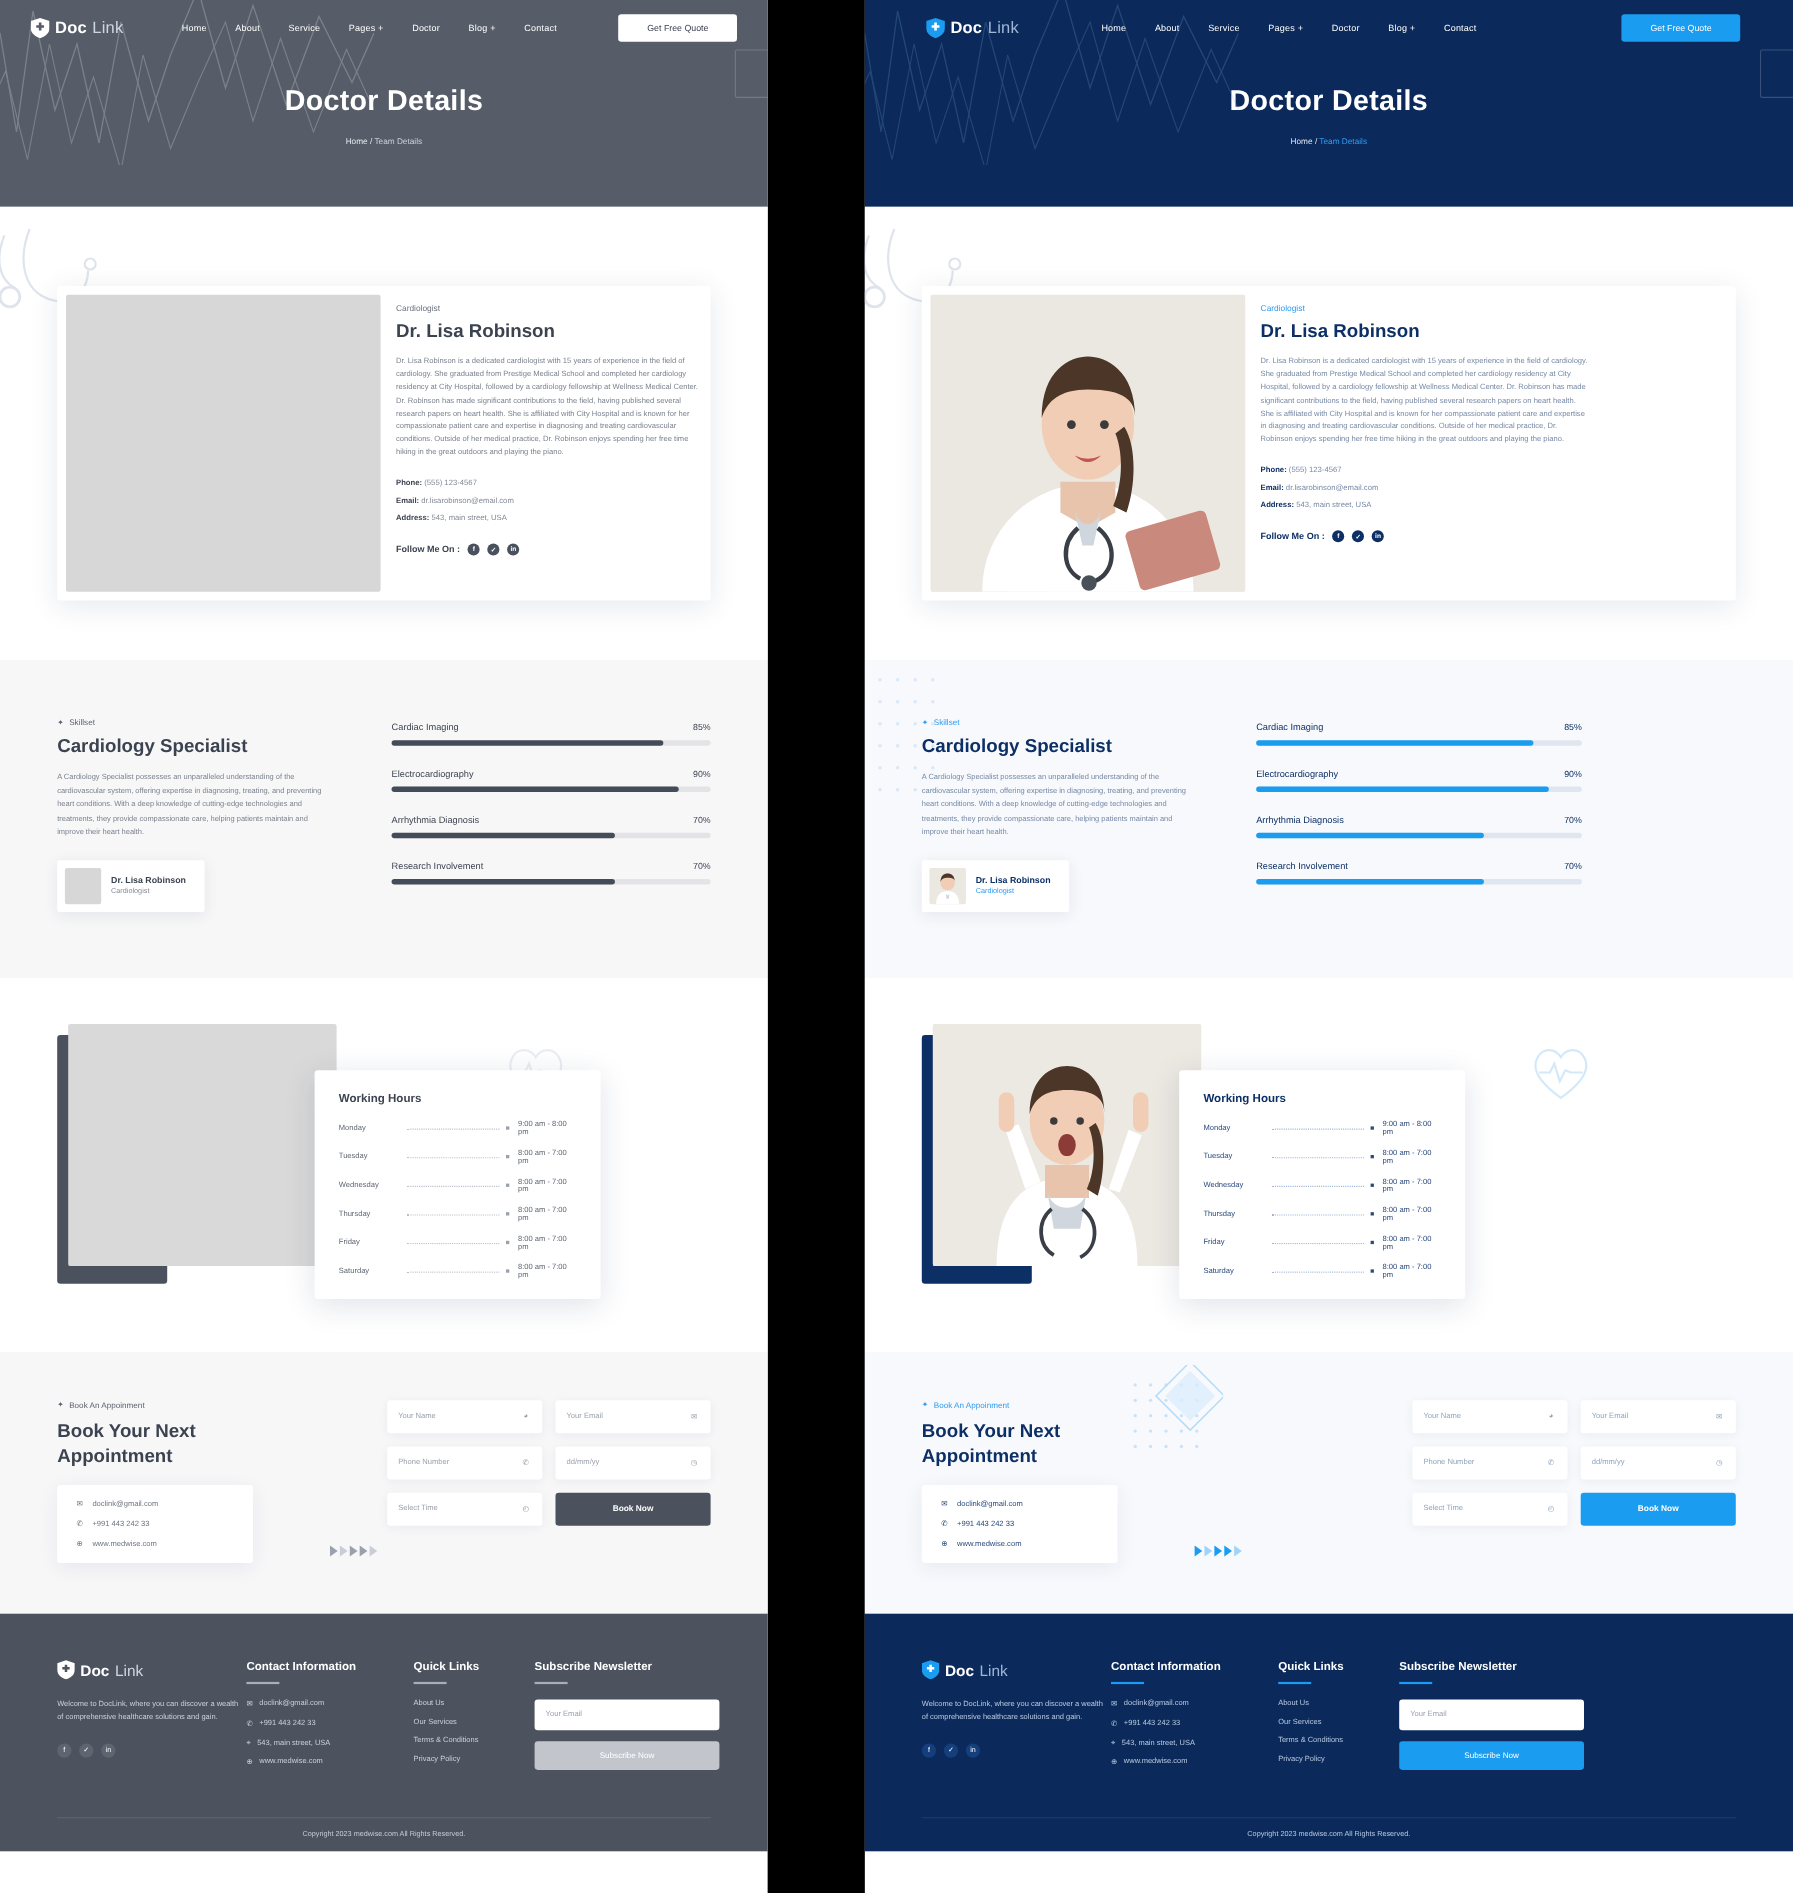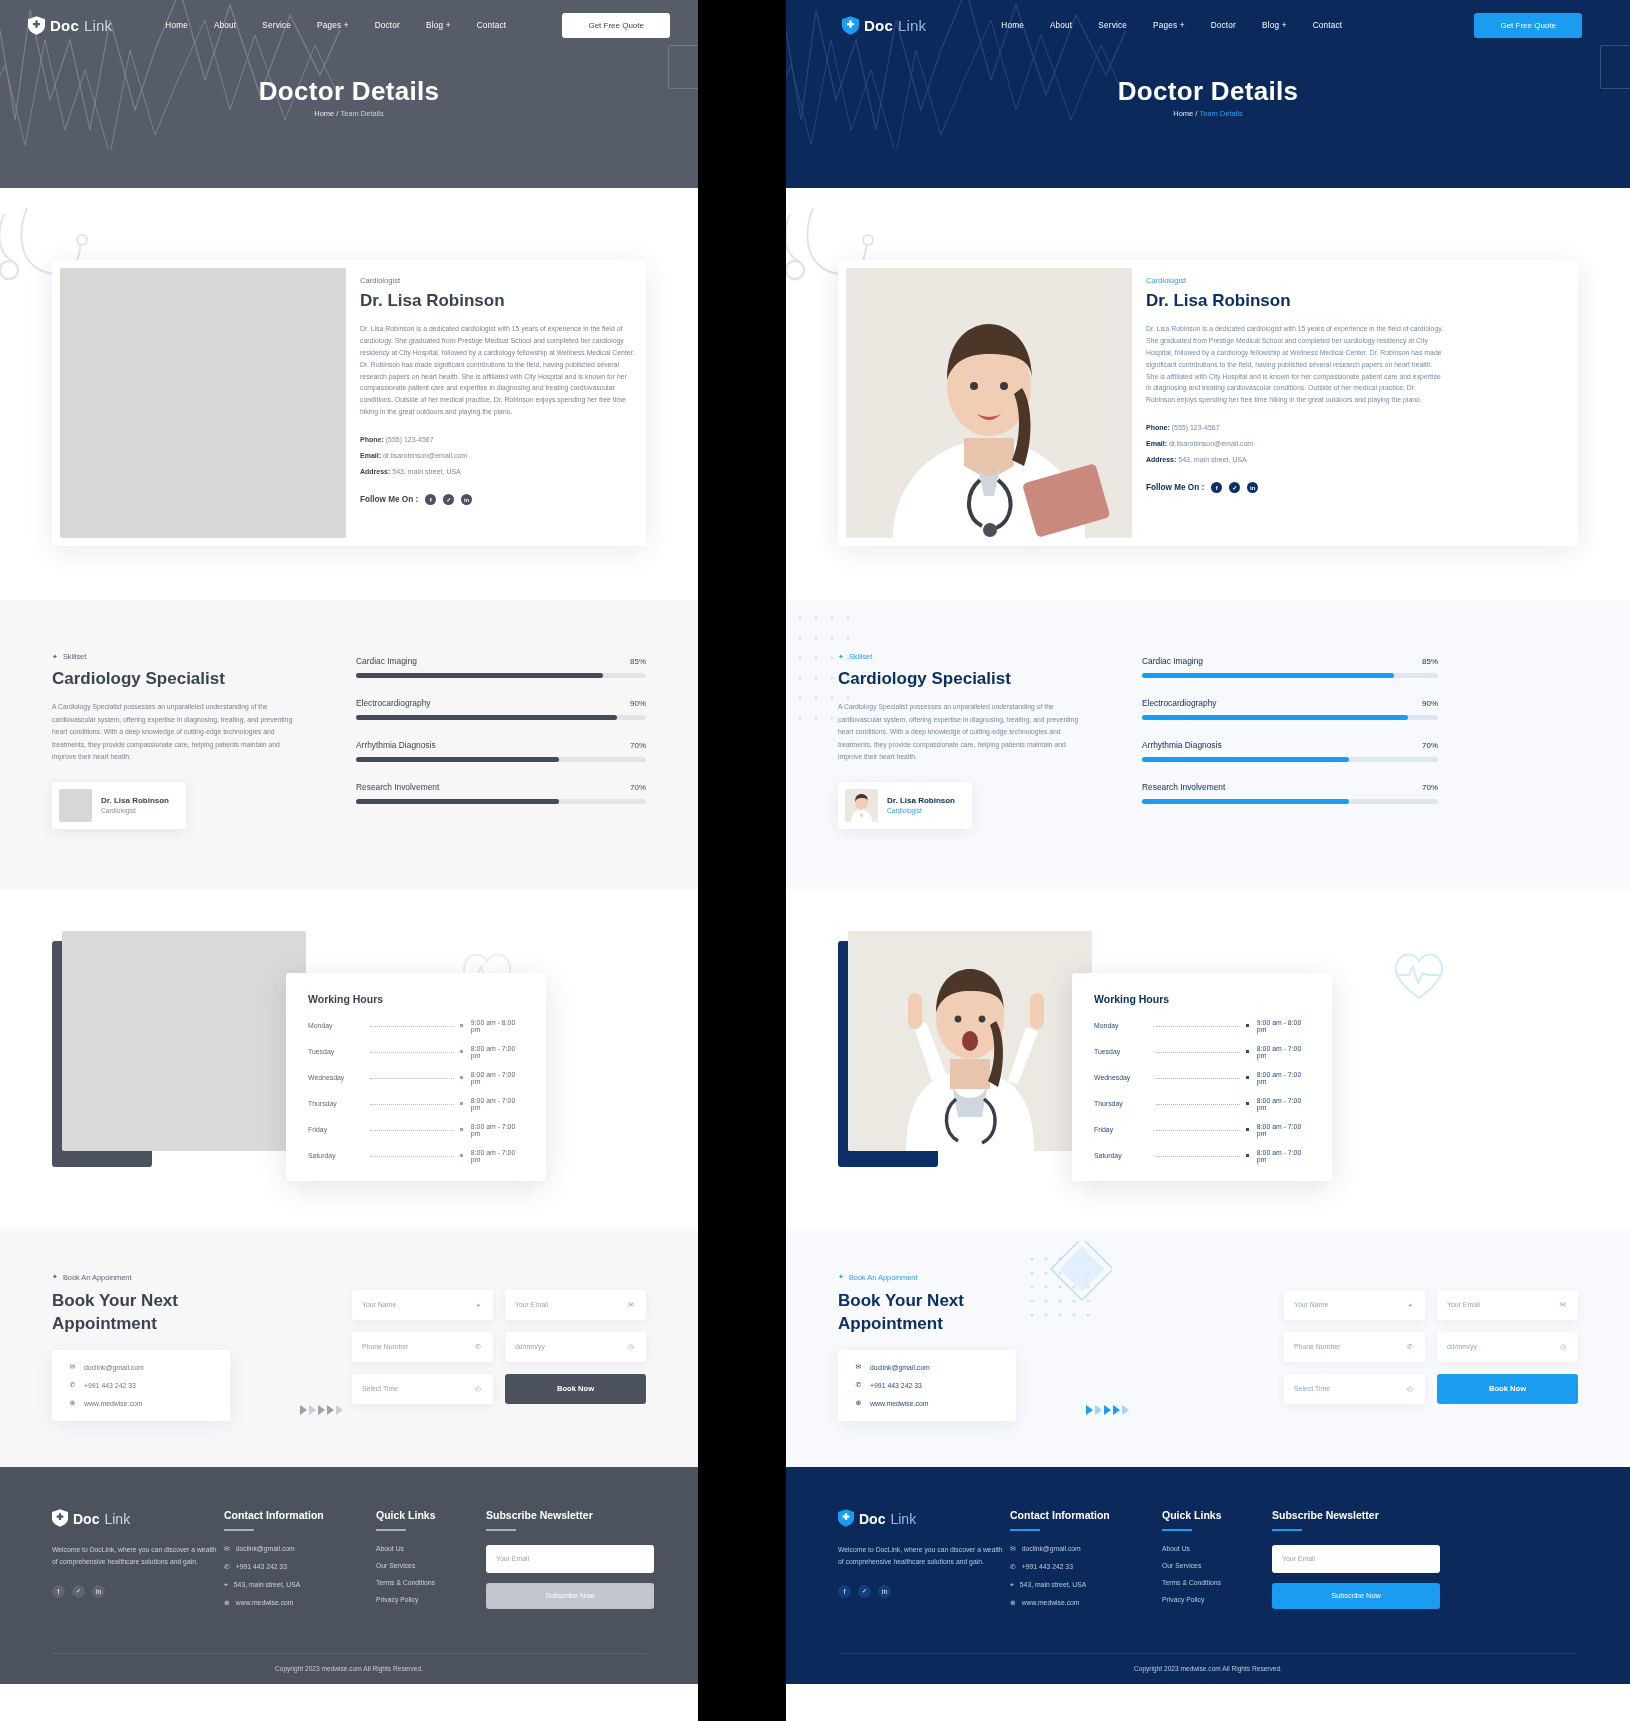--- a/index.html
+++ b/index.html
@@ -48,21 +48,21 @@
     letter-spacing:.2px; white-space:nowrap;
   }
   .quote-btn {
     margin-left: auto; border: none; border-radius: 3px;
     font-size: 8px; padding: 8px 26px; cursor: pointer; white-space:nowrap;
   }
   .left  .quote-btn { background: #fff; color: #3b4250; }
   .right .quote-btn { background: #1a9cf0; color: #fff; }
 
   .hero-title { text-align:center; margin-top: 26px; font-size: 26px; color:#fff; font-weight: 700; letter-spacing:.3px;}
-  .crumb { text-align:center; margin-top: 2px; font-size: 7.5px; color:#e6eaf0; }
+  .crumb { text-align:center; margin-top: 17px; font-size: 7.5px; color:#e6eaf0; }
   .crumb .cur { color: #c8d1dd; }
   .right .crumb .cur { color: #2e9bf0; }
   .right .crumb { color:#dde6f3; }
 
   
   .sec-doc { position: relative; padding: 72px 52px 54px; background:#fff; }
   .right .sec-doc { padding-left: 52px; padding-right: 52px;}
   .stetho { position:absolute; left:-8px; top: 20px; width: 120px; height: 110px; opacity:.45;}
   .doc-card {
     position: relative; display: flex; background: #fff; border-radius: 3px;
@@ -165,21 +165,21 @@
   .hrow .dots { flex: 0 0 84px; border-top: 1px dotted #b9bec7; margin: 0 6px; position:relative; top:1px;}
   .right .hrow .dots { border-top-color:#9fb6d8; }
   .hrow .dot-end { width:3px; height:3px; background:#9aa1ac; margin-right:8px;}
   .right .hrow .dot-end { background:#2a4a7d; }
   .heart-deco { position:absolute; right: 130px; top: 12px; width: 58px; height: 52px; opacity:.5;}
 
   
   .sec-book { position:relative; padding: 44px 52px 46px; overflow:hidden;}
   .left  .sec-book { background:#f7f7f8; }
   .right .sec-book { background:#f7f9fc; }
-  .book-wrap { display:flex; gap: 0; align-items:center; position:relative; z-index:2;}
+  .book-wrap { display:flex; gap: 0; align-items:flex-start; position:relative; z-index:2;}
   .book-left { width: 300px; flex:0 0 300px;}
   .book-h2 { font-size: 17px; font-weight:700; line-height:1.35; margin-bottom: 14px;}
   .left  .book-h2 { color:#3c4350; }
   .right .book-h2 { color:#0c2f66; }
   .contact-card { background:#fff; border-radius:3px; box-shadow:0 4px 18px rgba(20,40,80,.07); padding: 13px 16px; width: 178px;}
   .cc-row { display:flex; align-items:center; gap:7px; font-size:6.9px; margin-bottom: 9px;}
   .cc-row:last-child { margin-bottom:0; }
   .left .cc-row  { color:#6e7681; }
   .right .cc-row { color:#2a4a7d; }
   .cc-ico { width:9px; height:9px; display:inline-flex; align-items:center; justify-content:center;}

